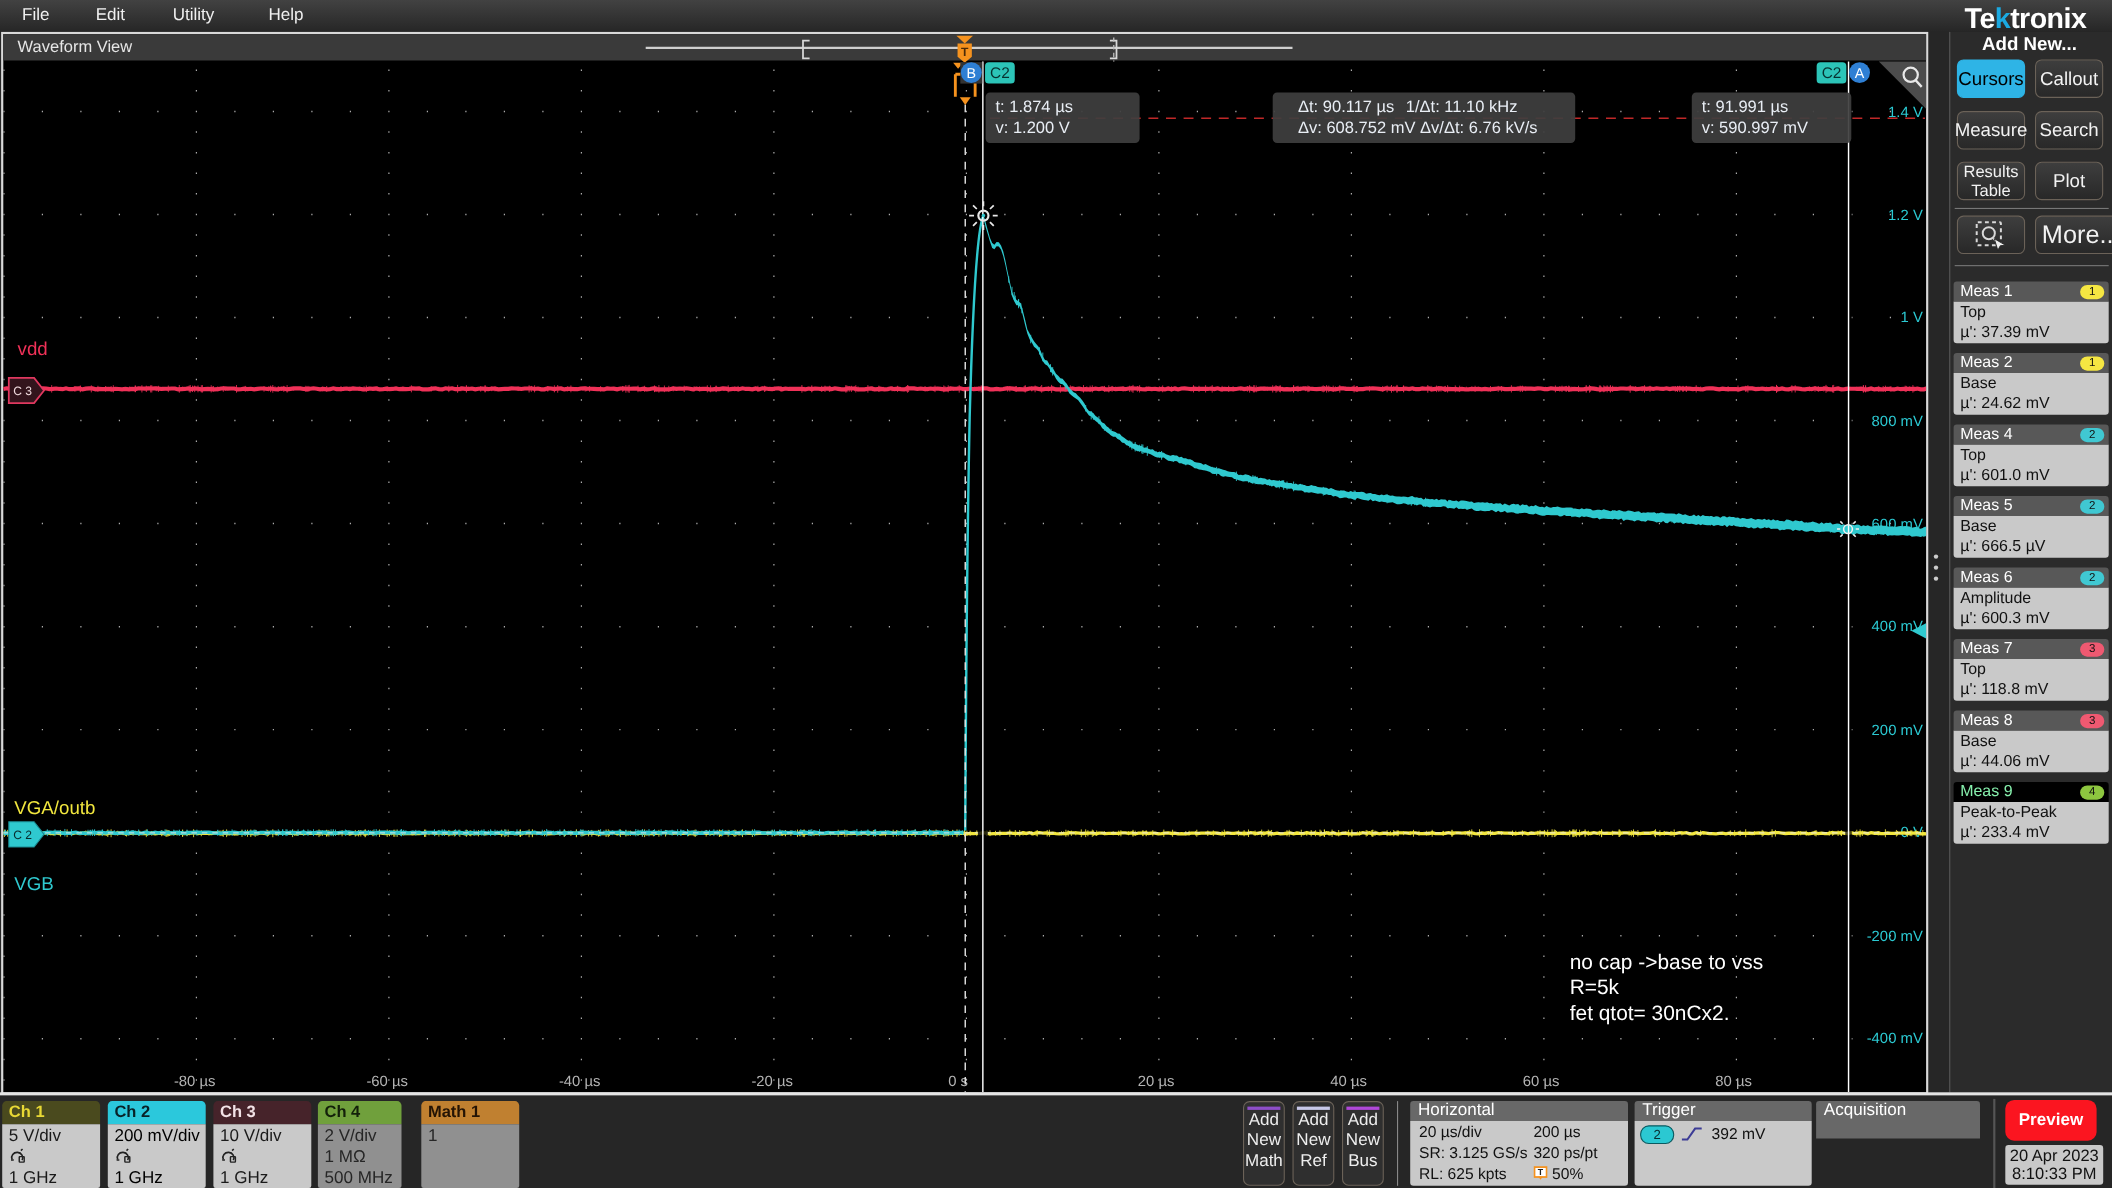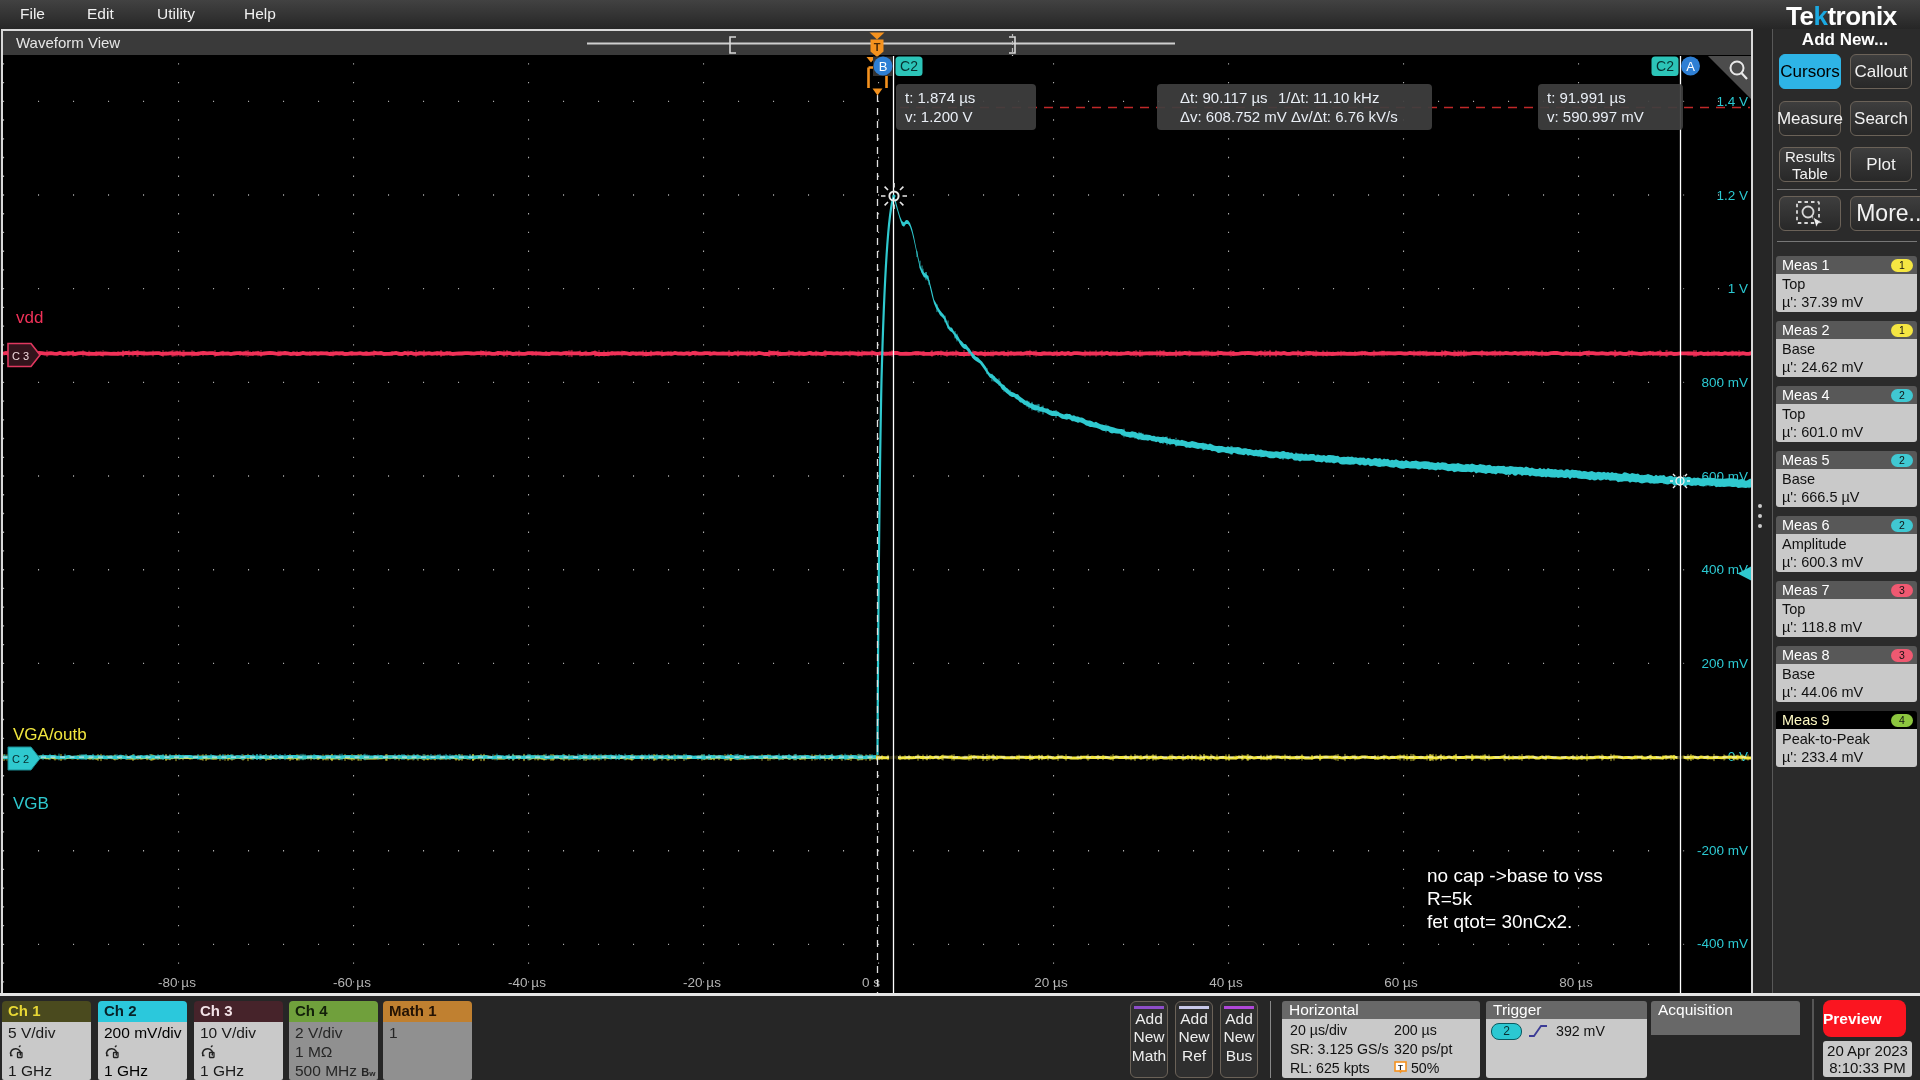--- a/index.html
+++ b/index.html
@@ -180,21 +180,21 @@
   </div>
 <div style="position:absolute;left:1776px;top:646px;width:141px">
 <div style="height:18px;background:#585858;border-radius:3px 3px 0 0;position:relative">
 <span style="position:absolute;left:6px;top:1px;color:#fff;font-size:14.5px">Meas 8</span>
 <span style="position:absolute;right:4px;top:2.5px;width:22px;height:13px;border-radius:7px;background:#ef5971;color:#111;font-size:10.5px;text-align:center;line-height:13px">3</span>
     </div>
 <div style="height:37px;background:#c9c9c9;border-radius:0 0 3px 3px;color:#111;font-size:14.5px;padding:1px 0 0 6px;line-height:18px">Base<br>µ': 44.06 mV</div>
   </div>
 <div style="position:absolute;left:1776px;top:711px;width:141px">
 <div style="height:18px;background:#000;border-radius:3px 3px 0 0;position:relative">
-<span style="position:absolute;left:6px;top:1px;color:#fef9c3;font-size:14.5px">Meas 9</span>
+<span style="position:absolute;left:6px;top:1px;color:#86efac;font-size:14.5px">Meas 9</span>
 <span style="position:absolute;right:4px;top:2.5px;width:22px;height:13px;border-radius:7px;background:#8dc63f;color:#111;font-size:10.5px;text-align:center;line-height:13px">4</span>
     </div>
 <div style="height:37px;background:#c9c9c9;border-radius:0 0 3px 3px;color:#111;font-size:14.5px;padding:1px 0 0 6px;line-height:18px">Peak-to-Peak<br>µ': 233.4 mV</div>
   </div>
 
 <div style="position:absolute;left:1758px;top:504px;width:4px;height:4px;border-radius:2px;background:#ccc"></div>
 <div style="position:absolute;left:1758px;top:514px;width:4px;height:4px;border-radius:2px;background:#ccc"></div>
 <div style="position:absolute;left:1758px;top:524px;width:4px;height:4px;border-radius:2px;background:#ccc"></div>
 
 <div style="position:absolute;left:0;top:993px;width:1920px;height:3px;background:#e4e4e4"></div>
@@ -217,21 +217,21 @@
       </svg><br>1 GHz</div>
   </div>
 <div style="position:absolute;left:194px;top:1001px;width:89px;height:77px">
 <div style="height:20px;background:#46232a;border-radius:4px 4px 0 0;color:#f2e2e6;font-size:15px;font-weight:bold;padding:1px 0 0 6px">Ch 3</div>
 <div style="height:57px;background:#c9c9c9;border-radius:0 0 2px 2px;color:#1a1a1a;font-size:15.5px;padding:1px 0 0 6px;line-height:19px;position:relative">10 V/div<br><svg width="17" height="15" viewBox="0 0 17 15" style="vertical-align:-2px">
         <path d="M3 11a5 4.6 0 1 1 9 .5" stroke="#222" stroke-width="1.5" fill="none"></path>
         <rect x="9.5" y="8.5" width="4.5" height="5" rx="0.5" fill="none" stroke="#222" stroke-width="1.3"></rect>
         <path d="M2 11.5h2.5M11 3l1.5-1.5" stroke="#222" stroke-width="1.4" fill="none"></path>
       </svg><br>1 GHz</div>
   </div>
-<div style="position:absolute;left:289px;top:1001px;width:89px;height:77px">
+<div style="position:absolute;left:289px;top:1001px;width:76px;height:77px">
 <div style="height:20px;background:#70a03c;border-radius:4px 4px 0 0;color:#13200a;font-size:15px;font-weight:bold;padding:1px 0 0 6px">Ch 4</div>
 <div style="height:57px;background:#909090;border-radius:0 0 2px 2px;color:#262626;font-size:15.5px;padding:1px 0 0 6px;line-height:19px;position:relative">2 V/div<br>1 MΩ<br>500 MHz <span style="font-size:11px;font-weight:bold">B</span><span style="font-size:8px;font-weight:bold">w</span></div>
   </div>
 <div style="position:absolute;left:383px;top:1001px;width:89px;height:77px">
 <div style="height:20px;background:#c08030;border-radius:4px 4px 0 0;color:#241304;font-size:15px;font-weight:bold;padding:1px 0 0 6px">Math 1</div>
 <div style="height:57px;background:#909090;border-radius:0 0 2px 2px;color:#262626;font-size:15.5px;padding:1px 0 0 6px;line-height:19px;position:relative">1</div>
   </div>
 <div style="position:absolute;left:1130px;top:1001px;width:38px;height:77px;background:#2f2f2f;border:1px solid #6b6258;border-radius:6px;box-sizing:border-box;text-align:center">
 <div style="margin:4px auto 1px;width:30px;height:2.5px;background:#8e4ec8"></div>
 <div style="color:#eee;font-size:15.5px;line-height:18.5px;margin-top:1px">Add<br>New<br>Math</div>
@@ -264,15 +264,15 @@
   <svg width="20" height="16" viewBox="0 0 20 16" style="position:absolute;left:42px;top:4px">
         <path d="M1 13h5l7-10h6" stroke="#3c3c96" stroke-width="1.8" fill="none"></path>
       </svg>
   <span style="position:absolute;left:70px;top:3px">392 mV</span>
  </div>
   </div>
 <div style="position:absolute;left:1651px;top:1001px;width:149px">
  <div style="height:18px;background:#686868;border-radius:3px 3px 0 0;color:#fff;font-size:15.5px;padding:0 0 16px 7px">Acquisition</div>
   </div>
 <div style="position:absolute;left:1812px;top:999px;width:1.5px;height:81px;background:#555"></div>
-<div style="position:absolute;left:1823px;top:1000px;width:83px;height:37px;background:#fb1520;border-radius:8px;color:#fff;font-weight:bold;font-size:15.5px;line-height:37px">Preview</div>
+<div style="position:absolute;left:1823px;top:1000px;width:83px;height:37px;background:#fb1520;border-radius:8px;color:#fff;font-weight:bold;font-size:15.5px;text-align:center;line-height:37px">Preview</div>
 <div style="position:absolute;left:1823px;top:1041px;width:89px;height:35px;background:#c9c9c9;border-radius:3px;color:#111;font-size:15px;text-align:center;line-height:17px;padding-top:1px">20 Apr 2023<br>8:10:33 PM</div>
 
 <style>.cyan {background:#2eb4e6 !important;color:#000 !important;border-color:#2eb4e6}</style>
 </body></html>

